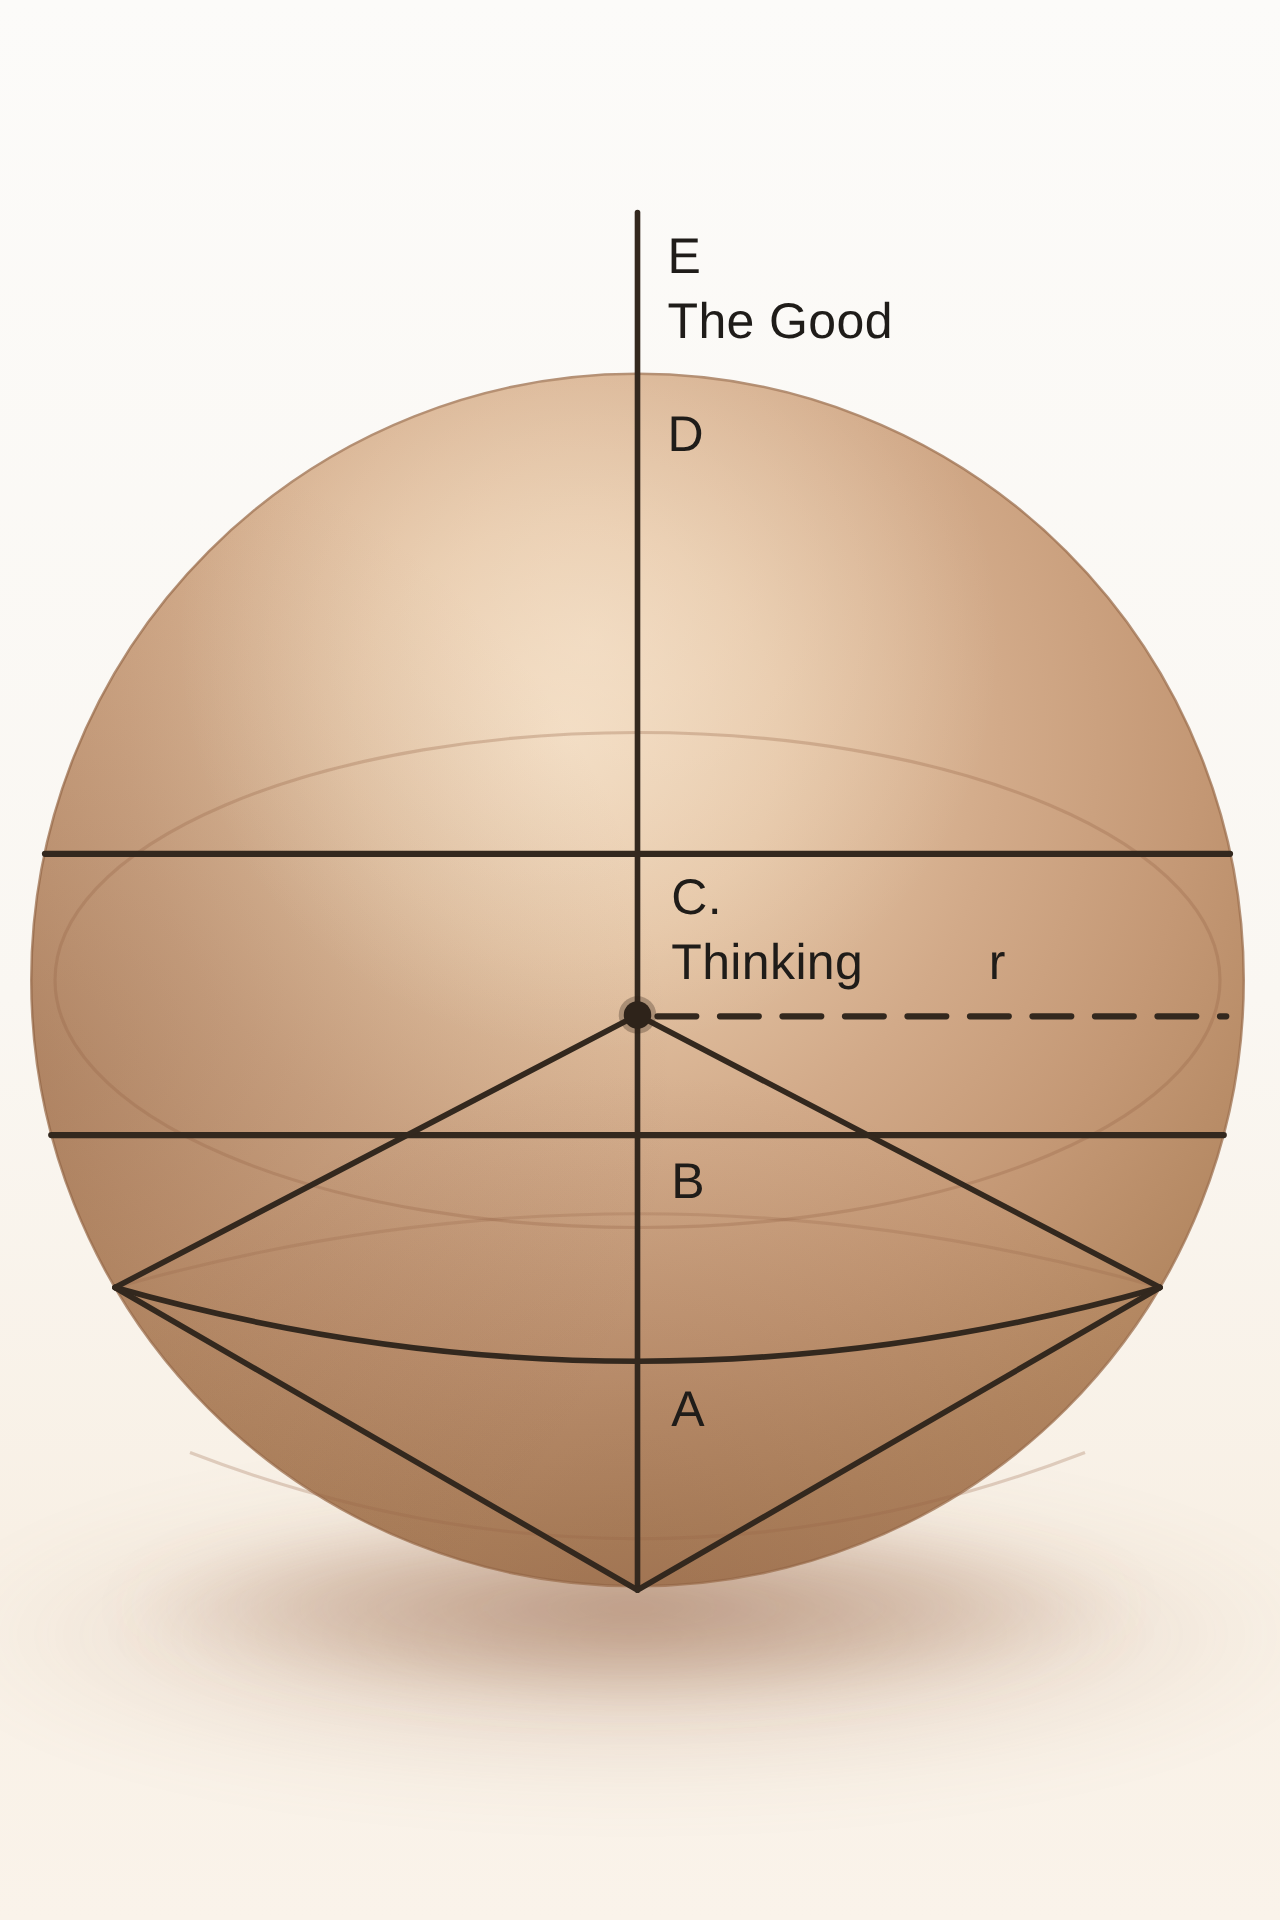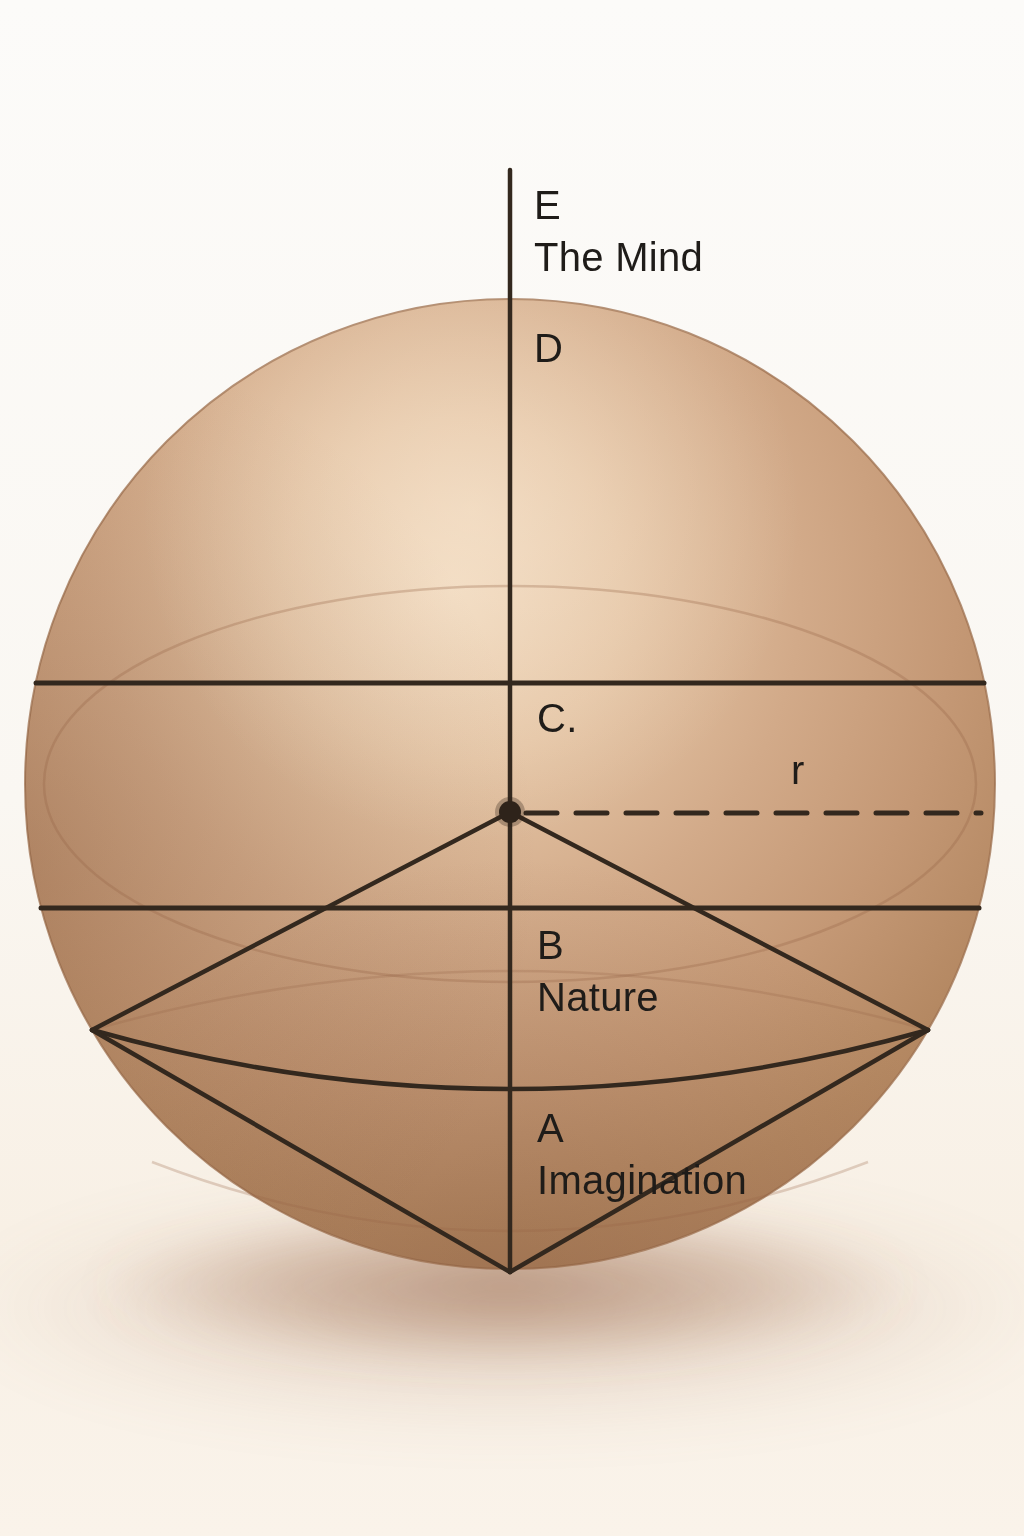--- a/index.html
+++ b/index.html
@@ -90,36 +90,35 @@
     <line class="darkline" x1="928" y1="1030" x2="510" y2="1272" stroke-width="4.5"></line>
 
     <line class="darkline" x1="526" y1="813" x2="981" y2="813" stroke-width="5" stroke-dasharray="31 19"></line>
 
     <circle cx="510" cy="812" r="15" fill="rgba(48,34,24,0.30)"></circle>
     <circle cx="510" cy="812" r="11" fill="#2e231a"></circle>
   </svg>
 
   <div class="label" style="left:534px; top:179px;">
     <span class="line">E</span>
-    <span class="line">The Mind</span>
+    <span class="line">The Good</span>
   </div>
 
   <div class="label" style="left:534px; top:322px;">
     <span class="line">D</span>
   </div>
 
   <div class="label" style="left:537px; top:692px;">
     <span class="line">C.</span>
+    <span class="line">Thinking</span>
   </div>
 
   <div class="label" style="left:791px; top:744px;">r</div>
 
   <div class="label" style="left:537px; top:919px;">
     <span class="line">B</span>
-    <span class="line">Nature</span>
   </div>
 
   <div class="label" style="left:537px; top:1102px;">
     <span class="line">A</span>
-    <span class="line">Imagination</span>
   </div>
 
 </div>
 
 </body></html>

